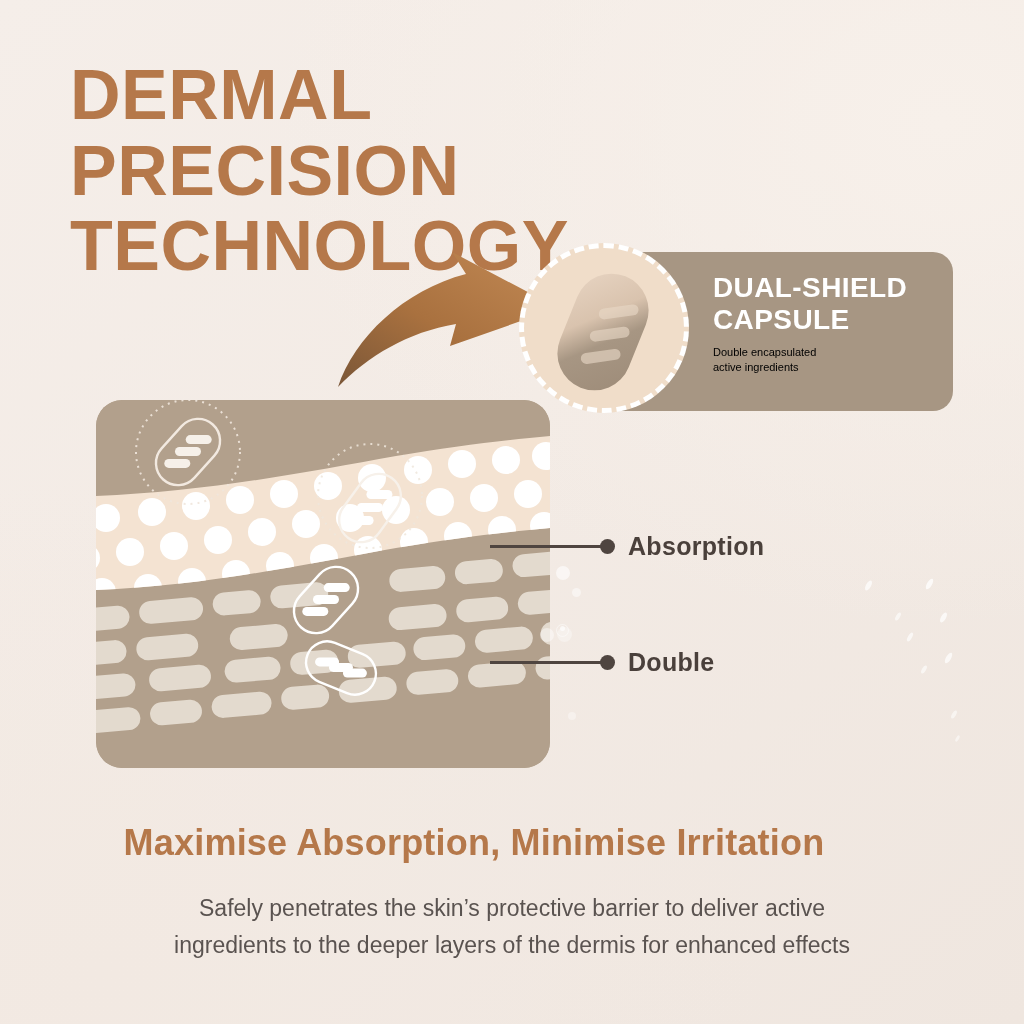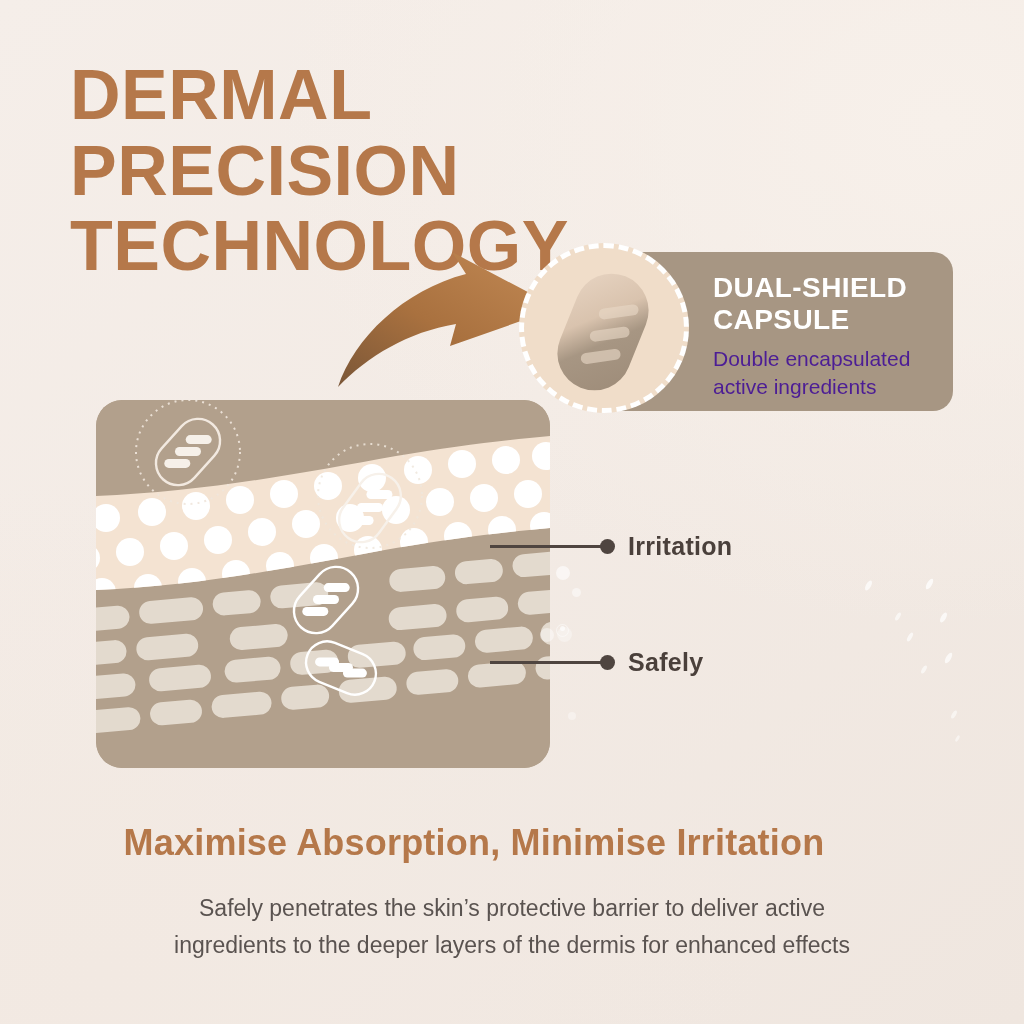--- a/index.html
+++ b/index.html
@@ -35,21 +35,21 @@
     position:absolute;left:600px;top:252px;width:353px;height:159px;
     background:#a79683;border-radius:20px;
   }
   #callout-title{
     position:absolute;left:113px;top:20px;width:240px;
     color:#ffffff;font-size:28px;font-weight:700;line-height:1.15;
     letter-spacing:.4px;
   }
   #callout-sub{
     position:absolute;left:113px;top:93px;width:230px;
-    color:#4c1d95;font-size:21px;line-height:1.35;
+    color:#000000;font-size:11px;line-height:1.35;
   }
 
   
   #badge{
     position:absolute;left:519px;top:243px;width:170px;height:170px;
     border-radius:50%;
     background:#f0ddc9;
     border:5px dashed #ffffff;
     box-sizing:border-box;
   }
@@ -275,25 +275,25 @@
   <div class="bubble" style="left:556px;top:566px;width:14px;height:14px;opacity:.8;"></div>
   <div class="bubble" style="left:572px;top:588px;width:9px;height:9px;opacity:.65;"></div>
   <div class="bubble" style="left:556px;top:624px;width:11px;height:11px;opacity:.55;border:1.5px solid rgba(255,255,255,.85);background:transparent;"></div>
   <div class="bubble" style="left:557px;top:627px;width:15px;height:15px;opacity:.45;"></div>
   <div class="bubble" style="left:560px;top:626px;width:5px;height:5px;opacity:.9;"></div>
   <div class="bubble" style="left:540px;top:628px;width:14px;height:14px;opacity:.6;"></div>
   <div class="bubble" style="left:568px;top:712px;width:8px;height:8px;opacity:.5;"></div>
 
   <div class="lead-line" style="left:490px;top:545px;width:117px;"></div>
   <div class="lead-dot" style="left:600px;top:539px;"></div>
-  <div class="lead-text" style="left:628px;top:532px;">Irritation</div>
+  <div class="lead-text" style="left:628px;top:532px;">Absorption</div>
 
   <div class="lead-line" style="left:490px;top:661px;width:117px;"></div>
   <div class="lead-dot" style="left:600px;top:655px;"></div>
-  <div class="lead-text" style="left:628px;top:648px;">Safely</div>
+  <div class="lead-text" style="left:628px;top:648px;">Double</div>
 
   <div id="foot-head">Maximise Absorption, Minimise Irritation</div>
   <div id="foot-body">
     <div>Safely penetrates the skin’s protective barrier to deliver active</div>
     <div>ingredients to the deeper layers of the dermis for enhanced effects</div>
   </div>
 
 </div>
 
 </body></html>

